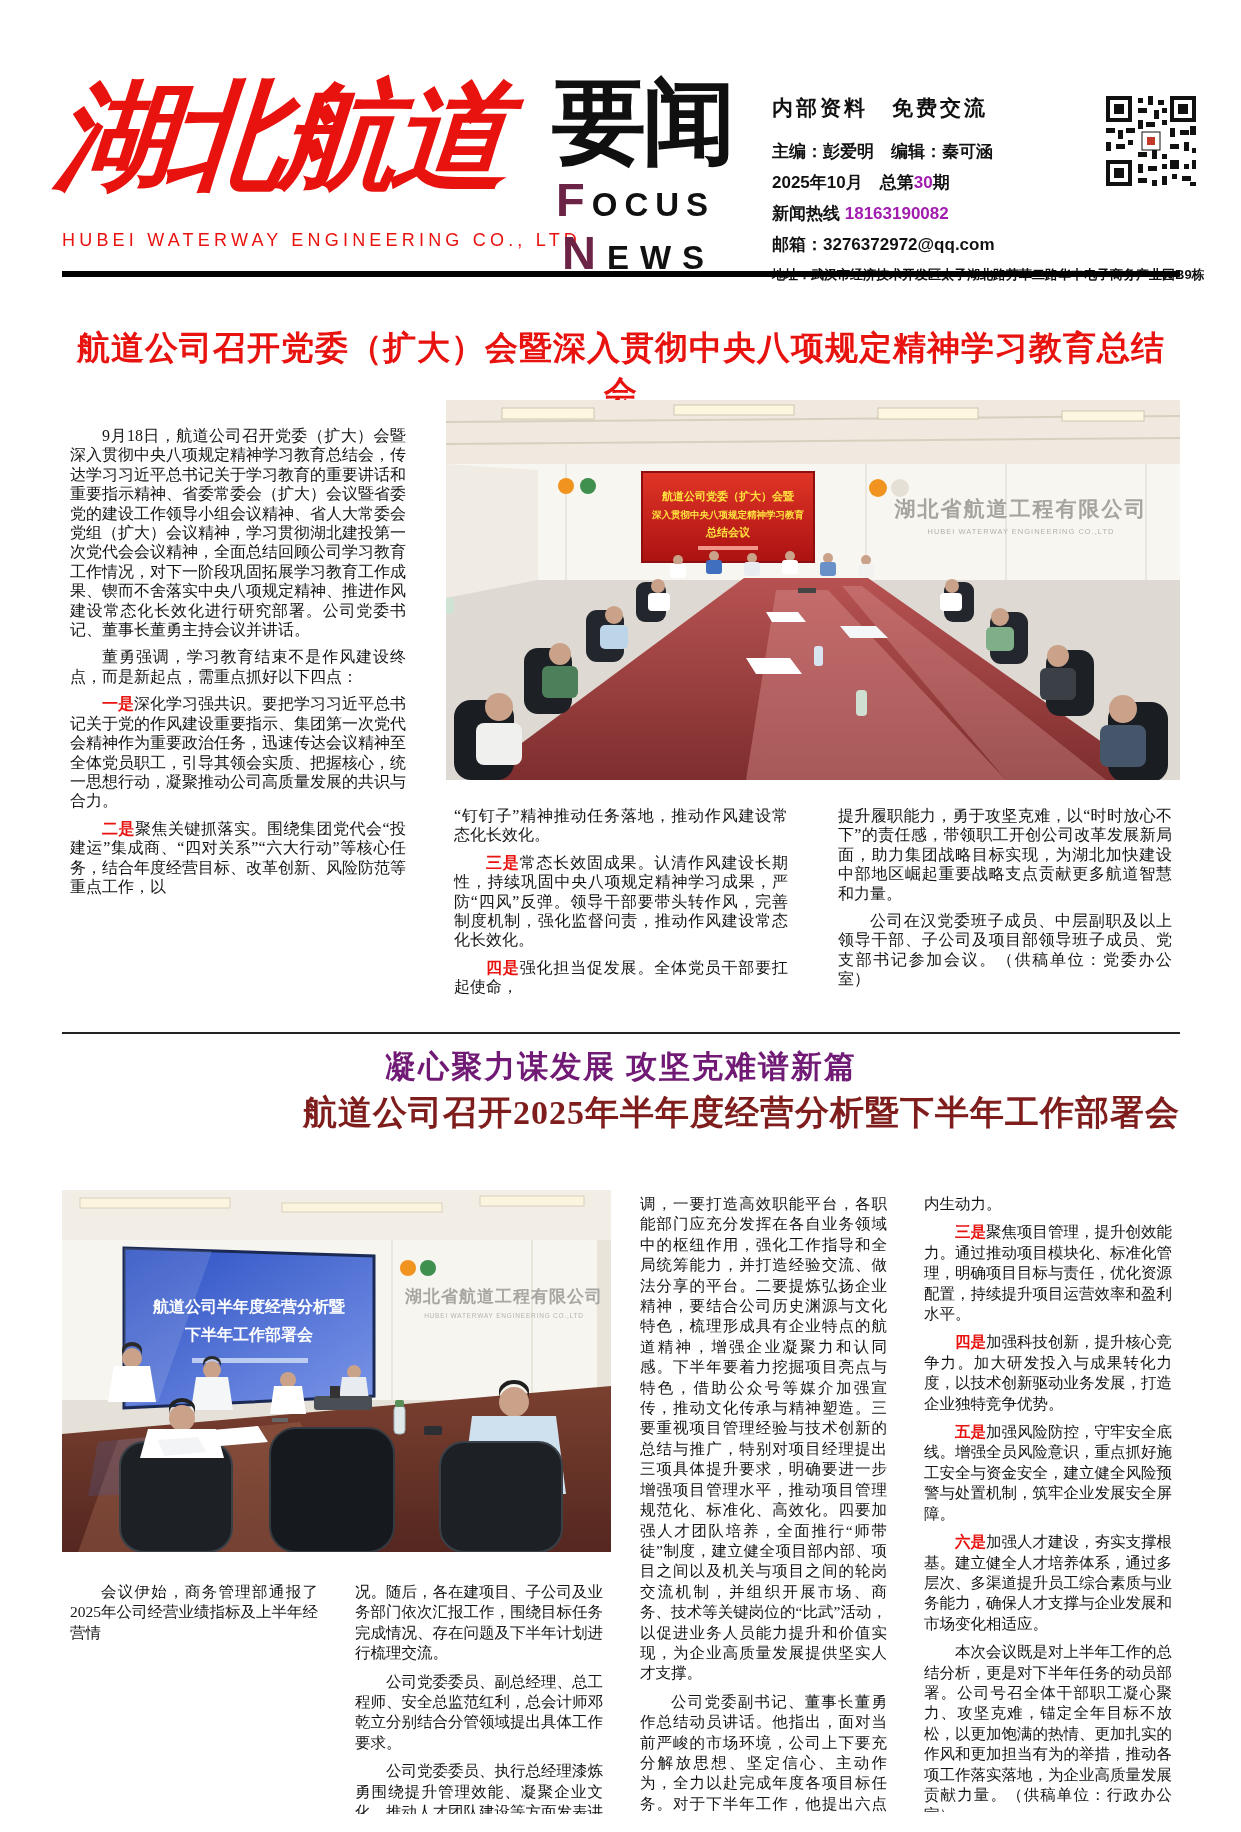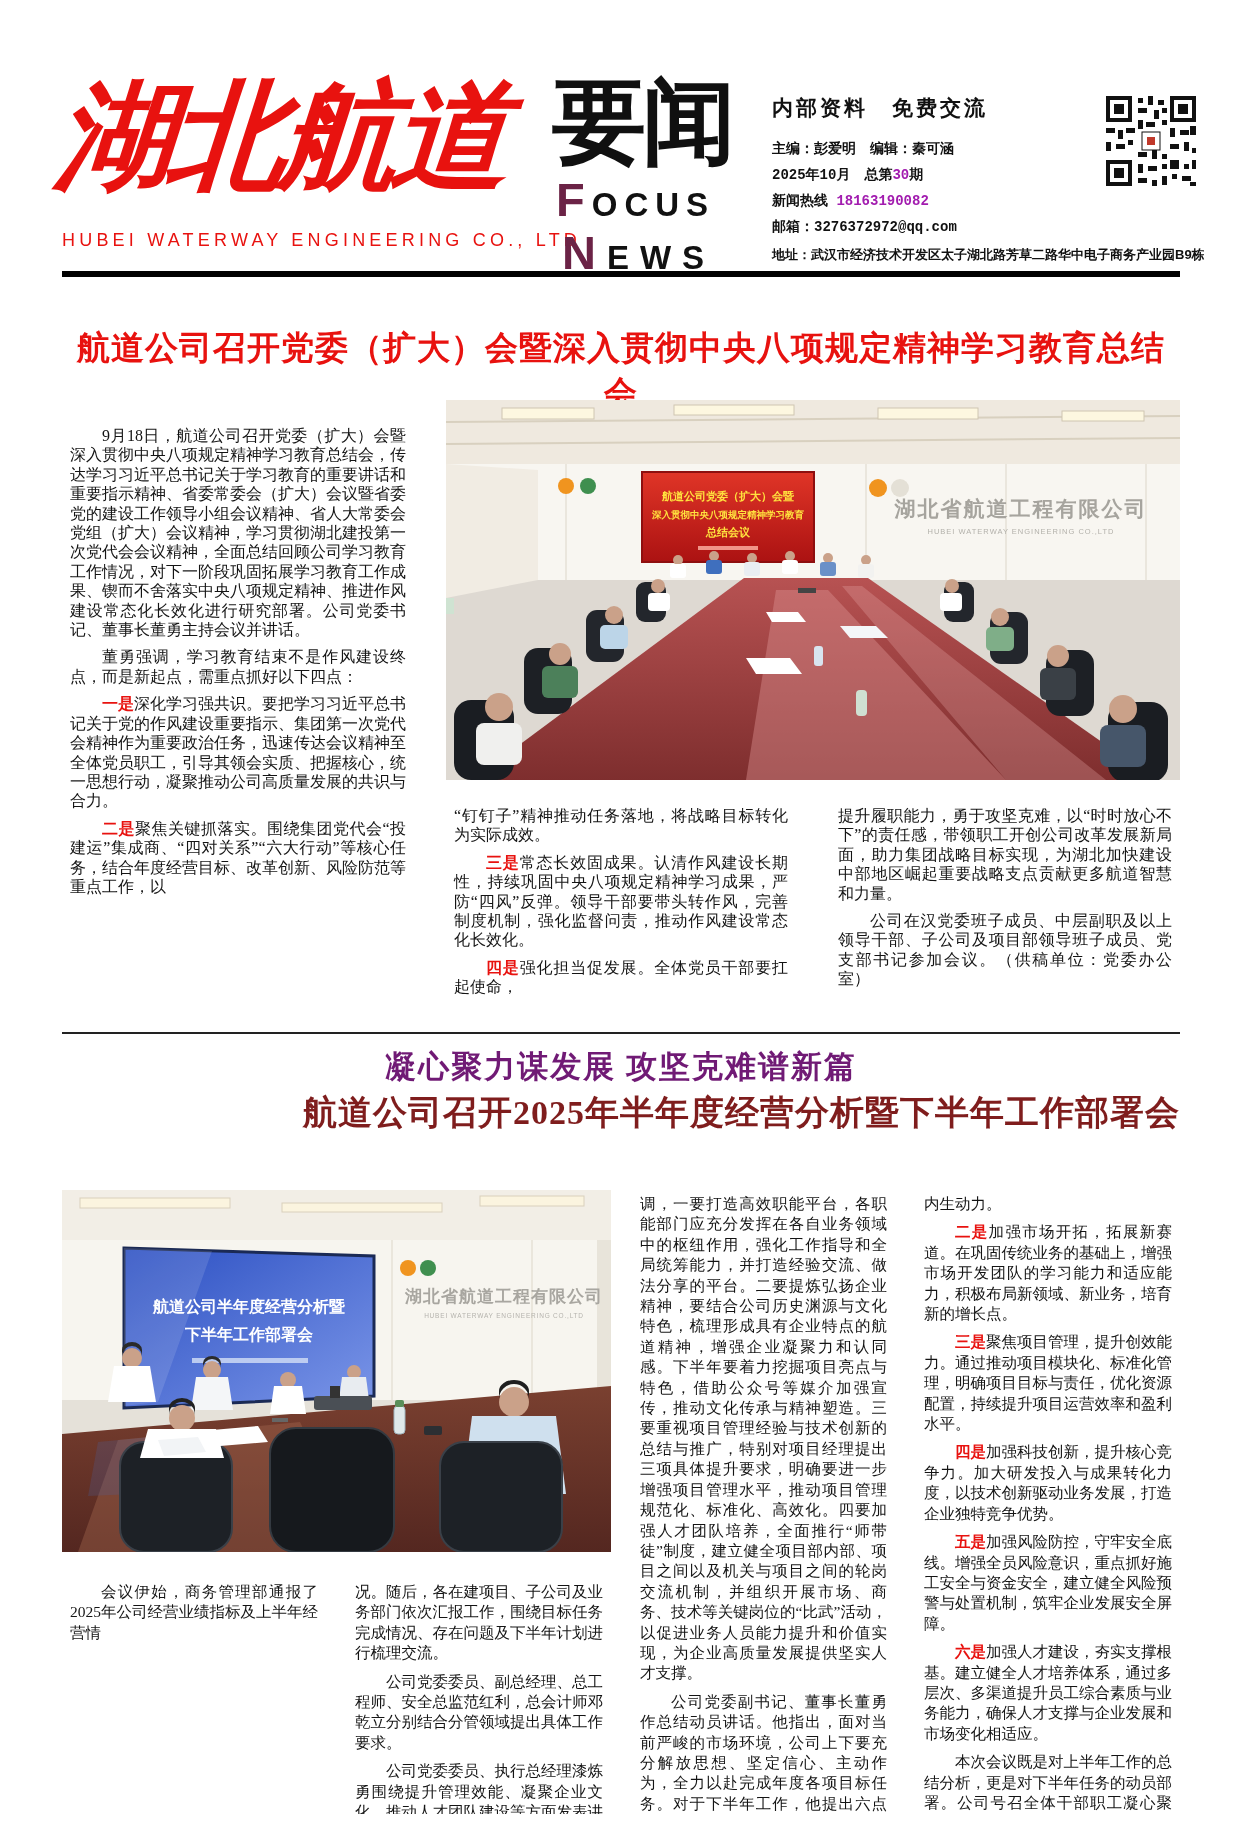--- a/index.html
+++ b/index.html
@@ -15,21 +15,21 @@
   .section-cn{position:absolute;left:552px;top:74px;font-size:94px;line-height:96px;
         font-weight:900;color:#101010;letter-spacing:-4px;white-space:nowrap;}
   .focus{position:absolute;left:556px;top:176px;font-family:"Liberation Sans",sans-serif;
         font-weight:700;color:#111;line-height:1;}
   .focus .row1{font-size:33px;letter-spacing:7px;}
   .focus .row2{font-size:33px;letter-spacing:11px;margin-top:6px;margin-left:6px;}
   .focus .cap{font-size:47px;color:#6b2346;}
   .info{position:absolute;left:772px;top:94px;width:434px;
         font-family:"Liberation Sans",sans-serif;font-weight:700;color:#111;}
   .info .notice{font-size:21px;letter-spacing:3px;margin:0 0 18px 0;}
-  .info .row{font-size:14px;margin:1px 0 8px 0;white-space:nowrap;font-family:Liberation Mono, monospace;}
+  .info .row{font-size:17px;margin:1px 0 8px 0;white-space:nowrap;}
   .info .addr{font-size:13px;margin-top:10px;white-space:nowrap;}
   .red{color:#a21caf;}
   .qr{position:absolute;left:1104px;top:94px;width:94px;height:94px;}
   .header-rule{position:absolute;left:62px;top:271px;width:1118px;height:6px;background:#000;}
 
   
   .para{margin:8px;text-indent:2em;text-align:justify;}
   .para.cont{text-indent:0;}
   .lead{color:#e8120f;font-weight:700;}
   .col{position:absolute;overflow:hidden;}
@@ -274,21 +274,21 @@
       <polygon points="394,226 430,226 442,238 404,238" fill="#f4f6f8"></polygon>
       <polygon points="300,258 344,258 356,274 310,274" fill="#ffffff"></polygon>
       <rect x="376,198" y="198" width="8" height="16" fill="#cfe3d2"></rect>
       <rect x="368" y="246" width="9" height="20" rx="3" fill="#d8e4ef"></rect>
       <rect x="410" y="290" width="11" height="26" rx="4" fill="#cfe0d2"></rect>
       <rect x="352" y="188" width="18" height="5" fill="#444"></rect>
     </g>
   </svg>
 
   <div class="col a1-col a1-c2">
-    <p class="para cont"><span class="lead"></span><span>“钉钉子”精神推动任务落地，将战略目标转化为实际成效。</span></p>
+    <p class="para cont"><span class="lead"></span><span>“钉钉子”精神推动任务落地，推动作风建设常态化长效化。</span></p>
     <p class="para"><span class="lead">三是</span><span>常态长效固成果。认清作风建设长期性，持续巩固中央八项规定精神学习成果，严防“四风”反弹。领导干部要带头转作风，完善制度机制，强化监督问责，推动作风建设常态化长效化。</span></p>
     <p class="para"><span class="lead">四是</span><span>强化担当促发展。全体党员干部要扛起使命，</span></p>
   </div>
 
   <div class="col a1-col a1-c3">
     <p class="para cont"><span class="lead"></span><span>提升履职能力，勇于攻坚克难，以“时时放心不下”的责任感，带领职工开创公司改革发展新局面，助力集团战略目标实现，为湖北加快建设中部地区崛起重要战略支点贡献更多航道智慧和力量。</span></p>
     <p class="para"><span class="lead"></span><span>公司在汉党委班子成员、中层副职及以上领导干部、子公司及项目部领导班子成员、党支部书记参加会议。（供稿单位：党委办公室）</span></p>
   </div>
 
   <div class="divider"></div>
@@ -398,21 +398,20 @@
   </div>
 
   <div class="col a2-col a2-c3">
     <p class="para cont"><span class="lead"></span><span>调，一要打造高效职能平台，各职能部门应充分发挥在各自业务领域中的枢纽作用，强化工作指导和全局统筹能力，并打造经验交流、做法分享的平台。二要提炼弘扬企业精神，要结合公司历史渊源与文化特色，梳理形成具有企业特点的航道精神，增强企业凝聚力和认同感。下半年要着力挖掘项目亮点与特色，借助公众号等媒介加强宣传，推动文化传承与精神塑造。三要重视项目管理经验与技术创新的总结与推广，特别对项目经理提出三项具体提升要求，明确要进一步增强项目管理水平，推动项目管理规范化、标准化、高效化。四要加强人才团队培养，全面推行“师带徒”制度，建立健全项目部内部、项目之间以及机关与项目之间的轮岗交流机制，并组织开展市场、商务、技术等关键岗位的“比武”活动，以促进业务人员能力提升和价值实现，为企业高质量发展提供坚实人才支撑。</span></p>
     <p class="para"><span class="lead"></span><span>公司党委副书记、董事长董勇作总结动员讲话。他指出，面对当前严峻的市场环境，公司上下要充分解放思想、坚定信心、主动作为，全力以赴完成年度各项目标任务。对于下半年工作，他提出六点要求：</span></p>
     <p class="para"><span class="lead">一是</span><span>聚焦深化改革，激活内动力。修订出台“三定”方案，进一步优化人员能上能下、薪酬能增能减的激励机制，强化“能者多得”，持续提升组织</span></p>
   </div>
 
   <div class="col a2-col a2-c4">
     <p class="para cont"><span class="lead"></span><span>内生动力。</span></p>
-    <p class="para"><span class="lead">二是</span><span>加强市场开拓，拓展新赛道。在巩固传统业务的基础上，增强市场开发团队的学习能力和适应能力，积极布局新领域、新业务，培育新的增长点。</span></p>
     <p class="para"><span class="lead">三是</span><span>聚焦项目管理，提升创效能力。通过推动项目模块化、标准化管理，明确项目目标与责任，优化资源配置，持续提升项目运营效率和盈利水平。</span></p>
     <p class="para"><span class="lead">四是</span><span>加强科技创新，提升核心竞争力。加大研发投入与成果转化力度，以技术创新驱动业务发展，打造企业独特竞争优势。</span></p>
     <p class="para"><span class="lead">五是</span><span>加强风险防控，守牢安全底线。增强全员风险意识，重点抓好施工安全与资金安全，建立健全风险预警与处置机制，筑牢企业发展安全屏障。</span></p>
     <p class="para"><span class="lead">六是</span><span>加强人才建设，夯实支撑根基。建立健全人才培养体系，通过多层次、多渠道提升员工综合素质与业务能力，确保人才支撑与企业发展和市场变化相适应。</span></p>
     <p class="para"><span class="lead"></span><span>本次会议既是对上半年工作的总结分析，更是对下半年任务的动员部署。公司号召全体干部职工凝心聚力、攻坚克难，锚定全年目标不放松，以更加饱满的热情、更加扎实的作风和更加担当有为的举措，推动各项工作落实落地，为企业高质量发展贡献力量。（供稿单位：行政办公室）</span></p>
   </div>
 
 </div>
 
 </body></html>

